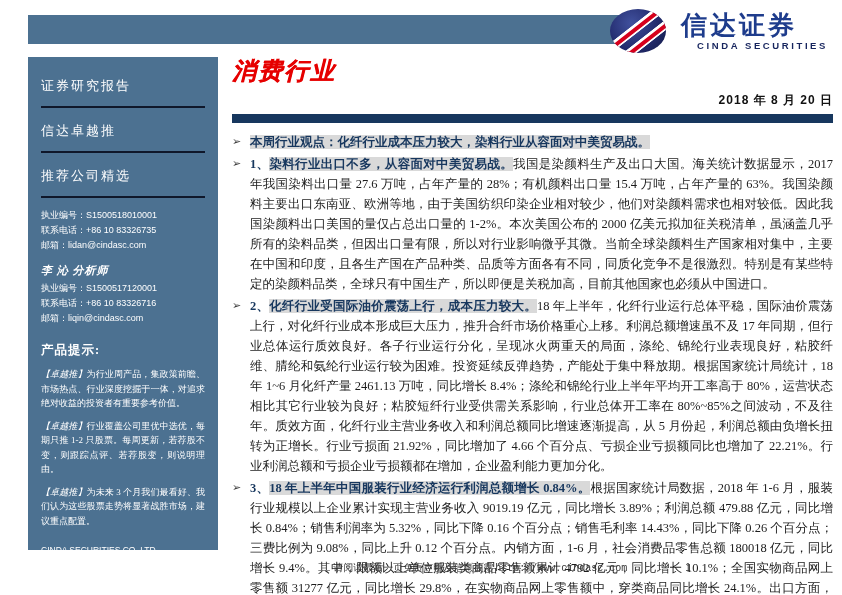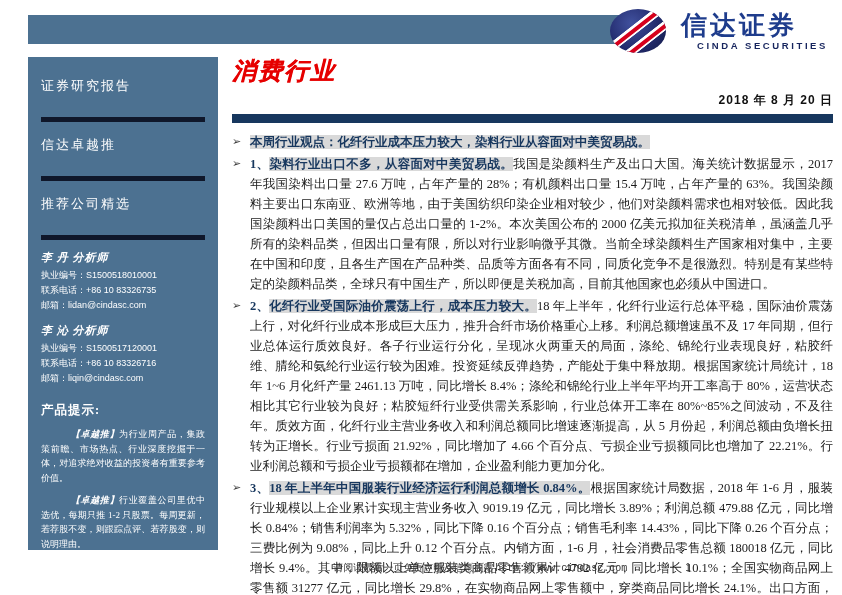--- a/index.html
+++ b/index.html
@@ -49,43 +49,43 @@
   
   .sidebar {
     position: absolute; left: 28px; top: 57px;
     width: 190px; height: 493px;
     background: #4C7191; color: #ffffff;
     padding: 11px 13px 0 13px;
     font-family: "Liberation Sans", sans-serif;
   }
   .side-section {
     font-size: 13px; letter-spacing: 2px;
-    padding: 9px 0 22px 0;
-    border-bottom: 5px solid #0f172a;
+    padding: 9px 0 11px 0;
+    border-bottom: 2px solid #0f172a;
     margin-bottom: 5px;
   }
   .analyst { margin-top: 10px; }
   .analyst-name {
     font-weight: bold; font-style: italic;
     font-size: 11px; letter-spacing: 1px; margin-bottom: 3px;
     font-family: "Liberation Serif", serif;
   }
   .analyst-row { font-size: 9px; line-height: 15px; white-space: nowrap; }
   .analyst-row .lab { font-family: "Liberation Serif", serif; }
 
   .product-title {
     font-weight: bold; font-size: 12.5px; letter-spacing: 1px;
     margin-top: 16px; margin-bottom: 8px;
     font-family: "Liberation Serif", serif;
   }
   .tip {
     font-size: 9px; line-height: 14.5px; text-align: justify;
     margin-bottom: 8px; font-family: "Liberation Serif", serif;
   }
-  .tip .tag { font-weight: bold; font-style: italic; margin-left: 30px; }
+  .tip .tag { font-weight: normal; font-style: italic; }
 
   .company { margin-top: 16px; font-size: 8.5px; line-height: 12.5px; }
   .company .cn { font-family: "Liberation Serif", serif; }
 
   
   .main {
     position: absolute; left: 232px; top: 55px; width: 601px;
   }
   .report-title {
     color: #E60000; font-weight: bold; font-style: italic;
@@ -135,21 +135,20 @@
     <span class="logo-en">CINDA SECURITIES</span>
   </div>
 </div>
 
 <div class="sidebar">
   <div class="side-section">证券研究报告</div>
   <div class="side-section">信达卓越推</div>
   <div class="side-section">推荐公司精选</div>
 
   <div class="analyst">
-    <div class="analyst-name">李 丹  分析师</div>
     <div class="analyst-row"><span class="lab">执业编号：</span><span>S1500518010001</span></div>
     <div class="analyst-row"><span class="lab">联系电话：</span><span>+86 10 83326735</span></div>
     <div class="analyst-row"><span class="lab">邮箱：</span><span>lidan@cindasc.com</span></div>
   </div>
 
   <div class="analyst">
     <div class="analyst-name">李 沁  分析师</div>
     <div class="analyst-row"><span class="lab">执业编号：</span><span>S1500517120001</span></div>
     <div class="analyst-row"><span class="lab">联系电话：</span><span>+86 10 83326716</span></div>
     <div class="analyst-row"><span class="lab">邮箱：</span><span>liqin@cindasc.com</span></div>

